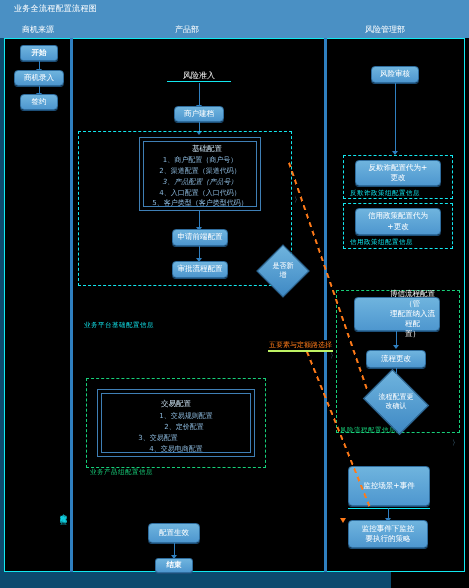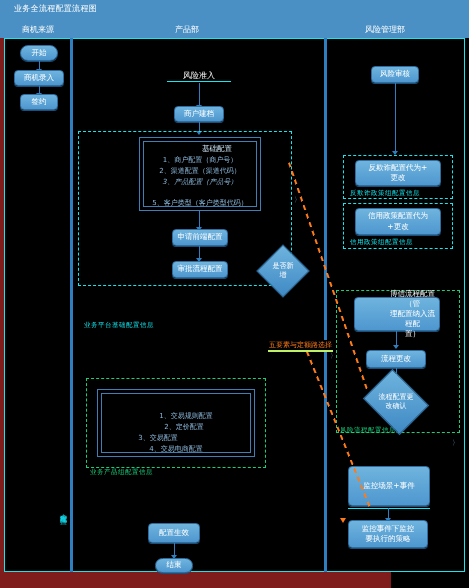--- a/index.html
+++ b/index.html
@@ -5,21 +5,21 @@
   * { box-sizing: border-box; margin: 0; padding: 0; }
   html, body {
     width: 469px; height: 588px;
     background: #000;
     font-family: "DejaVu Sans", "Liberation Sans", sans-serif;
     overflow: hidden;
   }
   #page {
     position: relative;
     width: 391px; height: 588px;
-    background: #7f1d1d;
+    background: #0c4a6e;
   }
 
   
   .titlebar {
     position: absolute; left: 0; top: 0;
     width: 469px; height: 20px;
     background: #4a90c4;
   }
   .titlebar .t {
     position: absolute; left: 14px; top: 3px;
@@ -73,21 +73,21 @@
     color: #ffffff;
     font-size: 7.5px;
     line-height: 1.35;
     background: linear-gradient(#6fb4de, #4e97cf);
     border: 1px solid #2f6d9e;
     border-radius: 4px;
     box-shadow: 0 1px 0 #1d4f78;
     padding: 2px 3px;
     white-space: pre-line;
   }
-  .node.pill { border-radius: 8px; }
+  .node.pill { border-radius: 3px; font-weight: bold; }
 
   .plain {
     position: absolute;
     color: #ffffff;
     font-size: 8px;
     text-align: center;
     white-space: nowrap;
   }
 
   
@@ -224,24 +224,25 @@
 
   <div class="conn v" style="left:199px; top:122px; height:10px;"></div>
   <div class="arrow-dn" style="left:196px; top:131px;"></div>
 
   <div class="dashgroup" style="left:78px; top:131px; width:214px; height:155px;"></div>
   <div class="group-caption" style="left:84px; top:288px;margin-top:33px;">业务平台基础配置信息</div>
 
   <div class="innerbox" style="left:139px; top:137px; width:122px; height:74px;"></div>
   <div class="innerbox2" style="left:143px; top:141px; width:114px; height:66px;"></div>
 
-  <div class="listtitle" style="left:160px; top:144px; width:114px;">基础配置</div>
+  <div class="listtitle" style="left:150px; top:144px; width:114px;">基础配置</div>
   <div class="listrow" style="left:143px; top:155px; width:114px;">1、商户配置（商户号）</div>
   <div class="listrow" style="left:143px; top:166px; width:114px;">2、渠道配置（渠道代码）</div>
   <div class="listrow" style="left:143px; top:177px; width:114px;font-style:italic;">3、产品配置（产品号）</div>
+  <div class="listrow" style="left:143px; top:188px; width:114px;">4、入口配置（入口代码）</div>
   <div class="listrow" style="left:141px; top:198px; width:118px;">5、客户类型（客户类型代码）</div>
 
   <div class="conn v" style="left:199px; top:211px; height:18px;"></div>
   <div class="arrow-dn" style="left:196px; top:227px;"></div>
 
   <div class="node" style="left:172px; top:229px; width:56px; height:17px;">申请前端配置</div>
   <div class="conn v" style="left:199px; top:246px; height:14px;"></div>
   <div class="arrow-dn" style="left:196px; top:258px;"></div>
   <div class="node" style="left:172px; top:261px; width:56px; height:17px;">审批流程配置</div>
 
@@ -250,20 +251,21 @@
     <div class="dtext">是否新
 增</div>
   </div>
 
   <div class="dashgroup green" style="left:86px; top:378px; width:180px; height:90px;"></div>
   <div class="group-caption green" style="left:90px; top:468px;">业务产品组配置信息</div>
 
   <div class="innerbox" style="left:97px; top:389px; width:158px; height:68px;"></div>
   <div class="innerbox2" style="left:101px; top:393px; width:150px; height:60px;"></div>
 
+  <div class="listtitle" style="left:101px; top:399px; width:150px;">交易配置</div>
   <div class="listrow" style="left:111px; top:411px; width:150px;">1、交易规则配置</div>
   <div class="listrow" style="left:101px; top:422px; width:150px;padding-left:16px;">2、定价配置</div>
   <div class="listrow" style="left:83px; top:433px; width:150px;">3、交易配置</div>
   <div class="listrow" style="left:101px; top:444px; width:150px;">4、交易电商配置</div>
 
   <div class="node" style="left:148px; top:523px; width:52px; height:20px;">配置生效</div>
   <div class="conn v" style="left:174px; top:543px; height:14px;"></div>
   <div class="arrow-dn" style="left:171px; top:555px;"></div>
   <div class="node pill" style="left:155px; top:558px; width:38px; height:15px;">结束</div>
 

